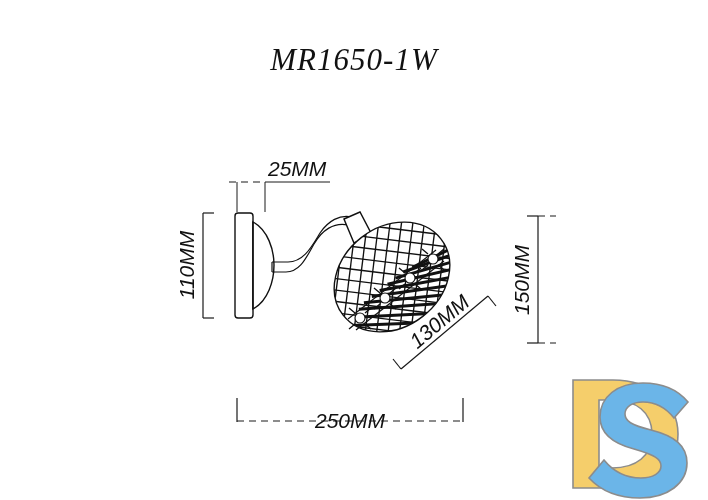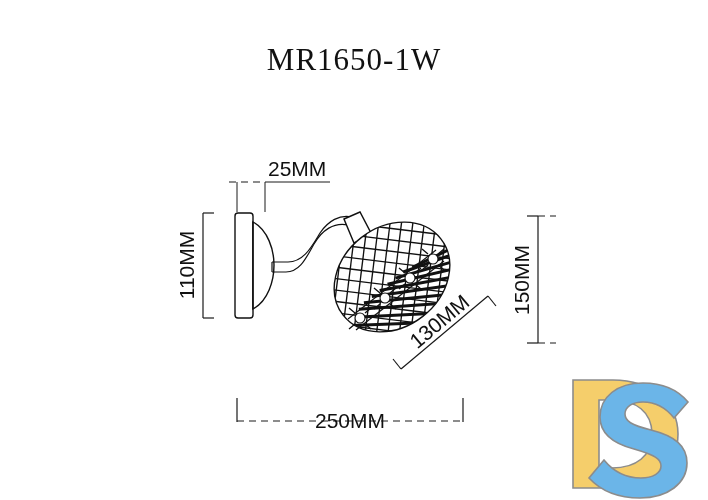--- a/index.html
+++ b/index.html
@@ -11,20 +11,21 @@
     width: 708px;
     height: 500px;
     overflow: hidden;
     font-family: "Liberation Sans", sans-serif;
   }
   #sheet {
     position: relative;
     width: 708px;
     height: 500px;
     background: #ffffff;
+    font-style: italic;
   }
   #sheet svg {
     position: absolute;
     top: 0;
     left: 0;
     display: block;
   }
   .ttl {
     font-family: "Liberation Serif", serif;
     font-size: 31px;

